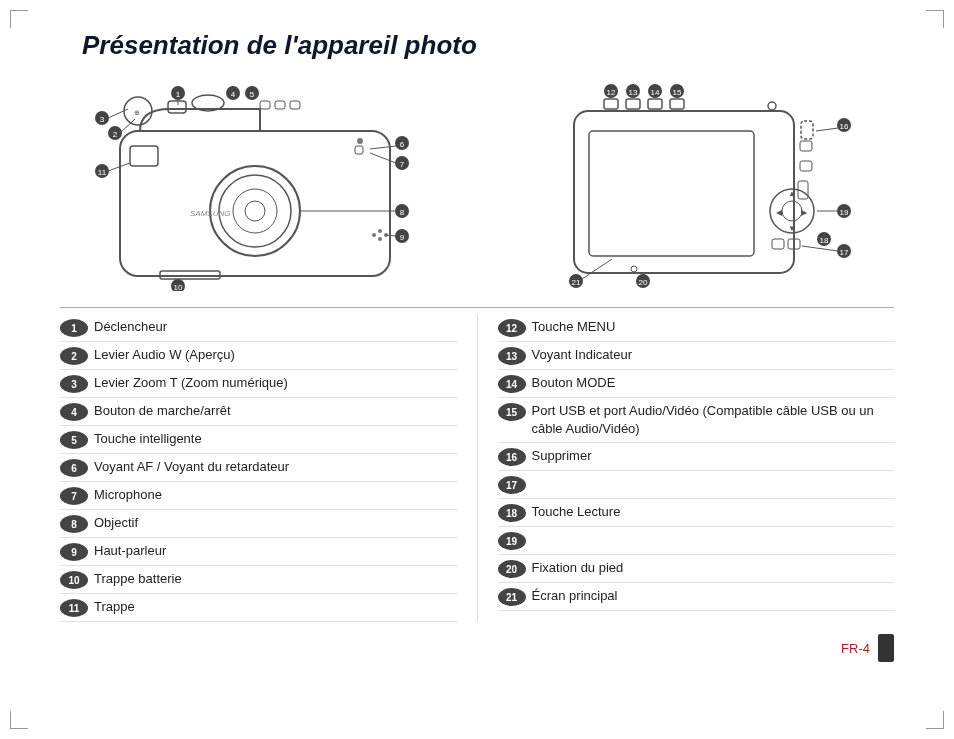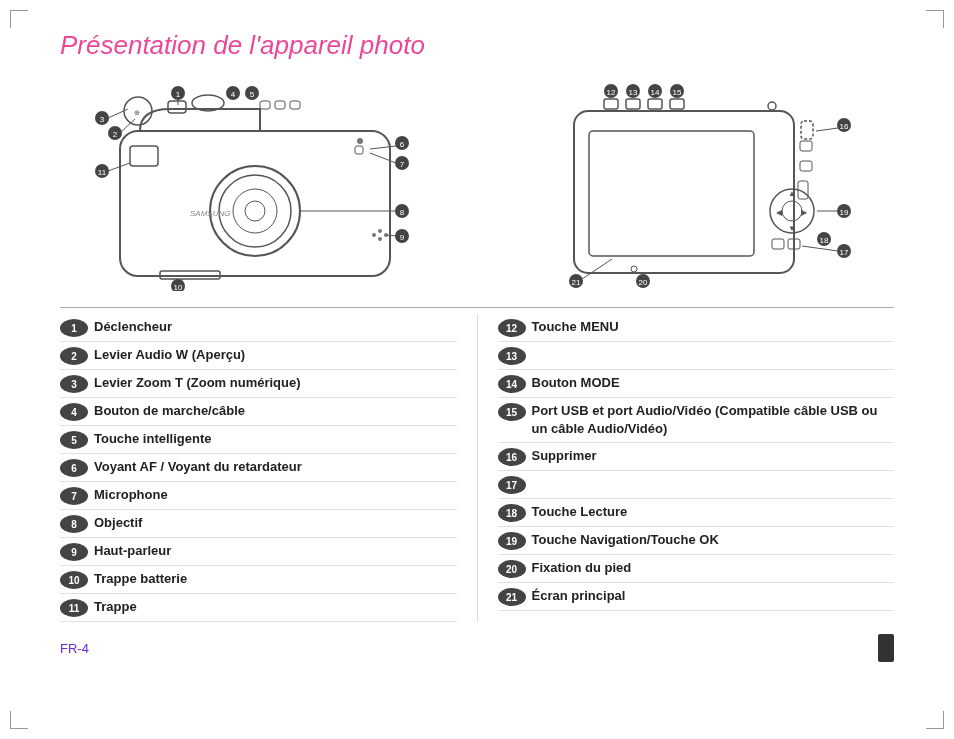--- a/index.html
+++ b/index.html
@@ -28,24 +28,25 @@
       border-color: #999;
       border-style: solid;
     }
     .corner-tl { top: 10px; left: 10px; border-width: 1px 0 0 1px; }
     .corner-tr { top: 10px; right: 10px; border-width: 1px 1px 0 0; }
     .corner-bl { bottom: 10px; left: 10px; border-width: 0 0 1px 1px; }
     .corner-br { bottom: 10px; right: 10px; border-width: 0 1px 1px 0; }
 
     .page-title {
       font-size: 26px;
-      font-weight: normal;
-      color: #ec4899;
+      font-weight: bold;
+      color: #0f172a;
       margin-bottom: 20px;
       font-style: italic;
+      margin-left: 22px;
     }
 
     .diagrams-row {
       display: flex;
       flex-direction: row;
       justify-content: space-between;
       margin-bottom: 16px;
     }
 
     .camera-diagram {
@@ -104,31 +105,30 @@
       align-items: center;
       justify-content: center;
       margin-right: 6px;
       flex-shrink: 0;
       margin-top: 1px;
     }
 
     .part-label {
       flex: 1;
       line-height: 1.4;
-      font-weight: bold;
     }
 
     .footer {
       text-align: center;
       margin-top: 12px;
       font-size: 13px;
-      color: #6d28d9;
+      color: #b91c1c;
       display: flex;
       align-items: center;
-      justify-content: space-between;
+      justify-content: flex-end;
       gap: 8px;
     }
 
     .footer-bar {
       width: 16px;
       height: 28px;
       background: #333;
       display: inline-block;
       border-radius: 2px;
     }
@@ -315,21 +315,21 @@
         <div class="part-item">
           <span class="part-number">2</span>
           <span class="part-label">Levier Audio W (Aperçu)</span>
         </div>
         <div class="part-item">
           <span class="part-number">3</span>
           <span class="part-label">Levier Zoom T (Zoom numérique)</span>
         </div>
         <div class="part-item">
           <span class="part-number">4</span>
-          <span class="part-label">Bouton de marche/câble</span>
+          <span class="part-label">Bouton de marche/arrêt</span>
         </div>
         <div class="part-item">
           <span class="part-number">5</span>
           <span class="part-label">Touche intelligente</span>
         </div>
         <div class="part-item">
           <span class="part-number">6</span>
           <span class="part-label">Voyant AF / Voyant du retardateur</span>
         </div>
         <div class="part-item">
@@ -354,20 +354,21 @@
         </div>
       </div>
 
     <div class="parts-col" id="parts-col-right">
     <div class="part-item">
           <span class="part-number">12</span>
           <span class="part-label">Touche MENU</span>
         </div>
         <div class="part-item">
           <span class="part-number">13</span>
+          <span class="part-label">Voyant Indicateur</span>
         </div>
         <div class="part-item">
           <span class="part-number">14</span>
           <span class="part-label">Bouton MODE</span>
         </div>
         <div class="part-item">
           <span class="part-number">15</span>
           <span class="part-label">Port USB et port Audio/Vidéo (Compatible câble USB ou un câble Audio/Vidéo)</span>
         </div>
         <div class="part-item">
@@ -376,21 +377,20 @@
         </div>
         <div class="part-item">
           <span class="part-number">17</span>
         </div>
         <div class="part-item">
           <span class="part-number">18</span>
           <span class="part-label">Touche Lecture</span>
         </div>
         <div class="part-item">
           <span class="part-number">19</span>
-          <span class="part-label">Touche Navigation/Touche OK</span>
         </div>
         <div class="part-item">
           <span class="part-number">20</span>
           <span class="part-label">Fixation du pied</span>
         </div>
         <div class="part-item">
           <span class="part-number">21</span>
           <span class="part-label">Écran principal</span>
         </div>
       </div>

